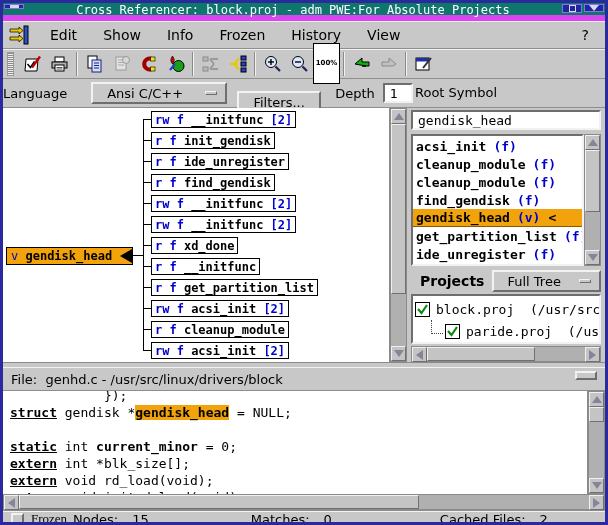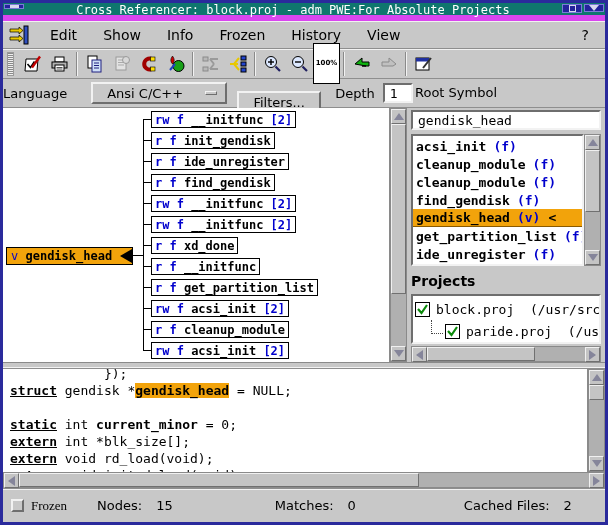--- a/index.html
+++ b/index.html
@@ -87,21 +87,21 @@
   .sym-field{height:20px;background:#fff;font-family:"DejaVu Sans Mono",monospace;font-size:13px;
     padding:0 0 0 5px;outline:none;width:100%;flex:0 0 auto;}
   .sym-listwrap{display:flex;margin-top:4px;flex:0 0 128px;}
   .sym-list{flex:1;background:#fff;overflow:hidden;padding:1px 0;}
   .sym-row{height:18px;display:flex;align-items:center;white-space:pre;padding:0 3px;
     font-family:"DejaVu Sans Mono",monospace;font-size:13px;font-weight:bold;}
   .sym-row .kind{color:#0000cd;font-weight:bold;margin-left:7px;}
   .sym-row.selected{background:#f2a30b;border-bottom:1px solid #8a5a00;}
   .sym-row .marker{margin-left:8px;font-weight:bold;}
   .proj-head{height:26px;display:flex;align-items:center;margin-top:2px;flex:0 0 auto;}
-  .proj-label{font-weight:bold;font-size:14px;margin-left:0;}
+  .proj-label{font-weight:bold;font-size:14px;margin-left:9px;}
   .proj-menu{margin-left:8px;flex:1;height:22px;}
   .proj-menu .opt-label{margin:0 auto;padding-right:8px;}
   .proj-tree{background:#fff;flex:0 0 50px;overflow:hidden;padding:2px 0 0 2px;}
   .tree-row{height:22px;display:flex;align-items:center;white-space:pre;
     font-family:"DejaVu Sans Mono",monospace;font-size:13px;}
   .tree-row.child{padding-left:12px;}
   .tree-elbow{width:12px;height:14px;border-left:1px dotted #444;border-bottom:1px dotted #444;
     margin:-8px 2px 0 4px;flex:0 0 auto;}
   .check{width:15px;height:15px;background:#fff;border:1px solid #000;margin-right:6px;
     display:flex;align-items:center;justify-content:center;flex:0 0 auto;}
@@ -119,21 +119,21 @@
     font-size:13px;line-height:17px;white-space:pre;}
   .code-line{height:17px;}
   .seg-k{font-weight:bold;text-decoration:underline;}
   .seg-b{font-weight:bold;}
   .seg-h{font-weight:bold;background:#f2a30b;}
   
   .statusbar{flex:1;display:flex;align-items:center;border-top:1px solid #8e8e8e;
     box-shadow:0 1px 0 #f2f2f2 inset;font-size:13px;white-space:pre;}
   .frozen-check{width:13px;height:13px;margin-left:8px;flex:0 0 auto;}
   .sb-frozen{margin-left:7px;font-family:Liberation Serif, serif;}
-  .sb-label-nodes{margin-left:30px;}
+  .sb-label-nodes{margin-left:6px;}
   .sb-label-matches{margin-left:102px;}
   .sb-label-cached{margin-left:108px;}
   .sb-value{margin-left:14px;}
   svg{display:block;}
 </style>
 </head>
 <body>
 
 <div class="window">
 
@@ -347,20 +347,24 @@
             </div>
           <div class="sc-thumb" style="height:62px;"></div>
           <div class="sc-fill"></div>
           <div class="sc-btn">
               <span class="arr arr-down"></span>
             </div>
         </div>
       </div>
       <div class="proj-head">
         <span class="proj-label">Projects</span>
+        <div class="opt-menu raised proj-menu">
+          <span class="opt-label">Full Tree</span>
+          <span class="opt-dash"></span>
+        </div>
       </div>
       <div class="proj-tree sunken" id="projects-tree">
           <div class="tree-row"><span class="check"><svg width="13" height="13" viewBox="0 0 13 13">
                 <path d="M2 6 l3.5 4 5.5 -8" stroke="#0a8a0a" stroke-width="2.2" fill="none"></path>
               </svg></span><span>block.proj  (/usr/src/lin</span></div>
           <div class="tree-row child"><span class="tree-elbow"></span><span class="check"><svg width="13" height="13" viewBox="0 0 13 13">
                 <path d="M2 6 l3.5 4 5.5 -8" stroke="#0a8a0a" stroke-width="2.2" fill="none"></path>
               </svg></span><span>paride.proj  (/usr/src</span></div>
         </div>
       <div class="hscroll proj-hscroll">
@@ -370,20 +374,24 @@
         <div class="sc-thumb" style="width:108px;"></div>
         <div class="sc-fill"></div>
         <div class="sc-btn">
             <span class="arr arr-right"></span>
           </div>
       </div>
     </div>
   </div>
 
   <div class="divider"></div>
+  <div class="filebar">
+    <span>File:  genhd.c - /usr/src/linux/drivers/block</span>
+    <div class="sash raised"></div>
+  </div>
 
   <div class="code-panel">
     <div class="code-top">
       <div class="code-area">
         <div class="code-content" id="code-content"><div class="code-line"><span>            });</span></div><div class="code-line"><span class="seg-k">struct</span><span> gendisk *</span><span class="seg-h">gendisk_head</span><span> = NULL;</span></div><div class="code-line">&nbsp;</div><div class="code-line"><span class="seg-k">static</span><span> int </span><span class="seg-b">current_minor</span><span> = 0;</span></div><div class="code-line"><span class="seg-k">extern</span><span> int *blk_size[];</span></div><div class="code-line"><span class="seg-k">extern</span><span> void rd_load(void);</span></div><div class="code-line"><span class="seg-k">extern</span><span> void initrd_load(void);</span></div></div>
       </div>
       <div class="vscroll">
         <div class="sc-btn">
             <span class="arr arr-up"></span>
           </div>

